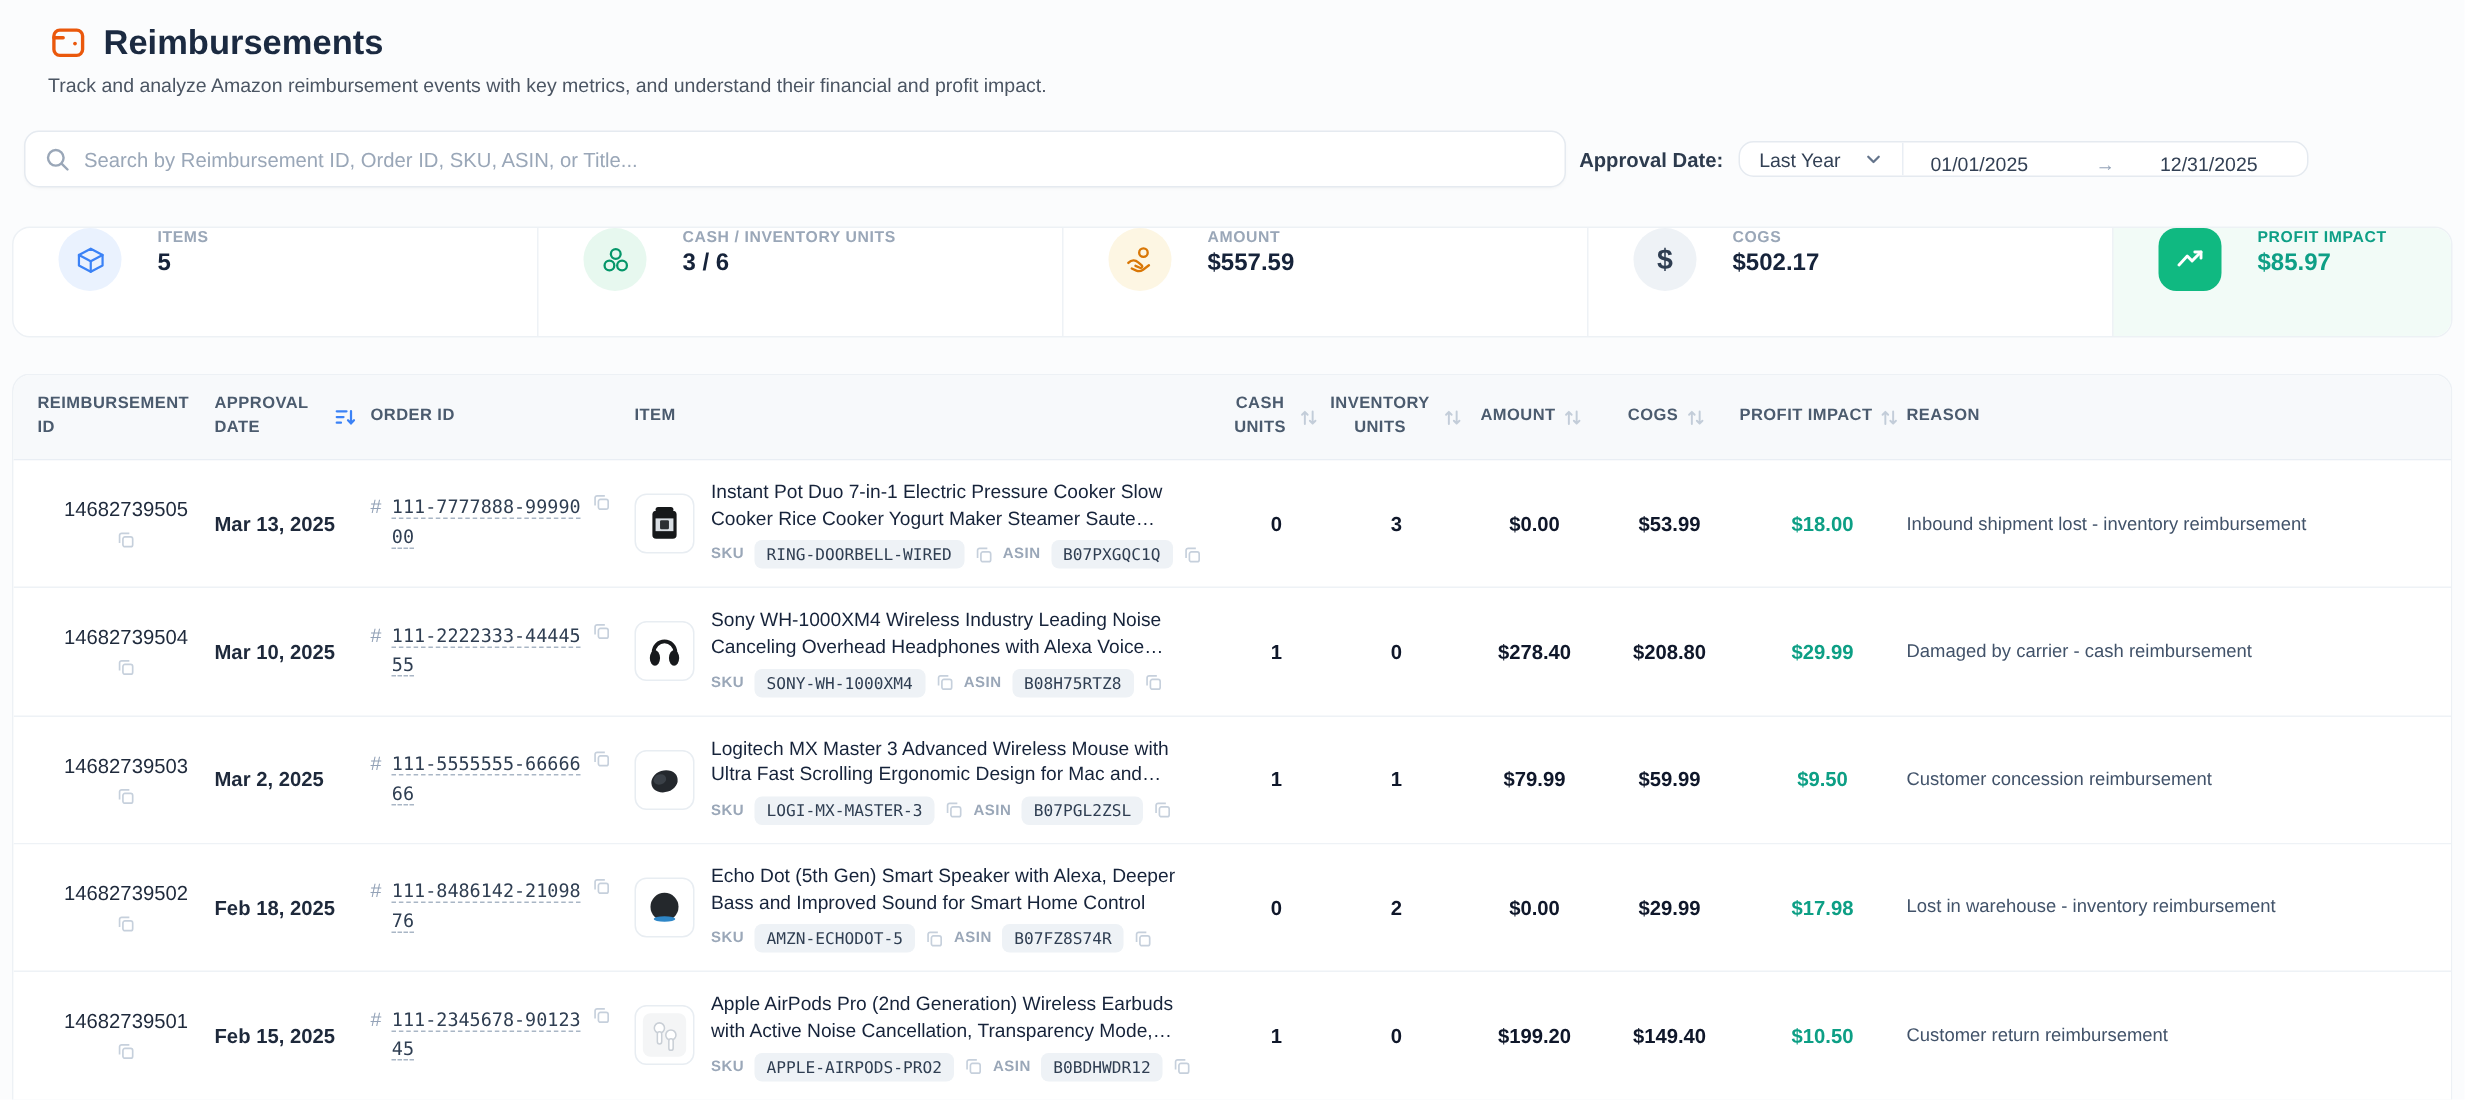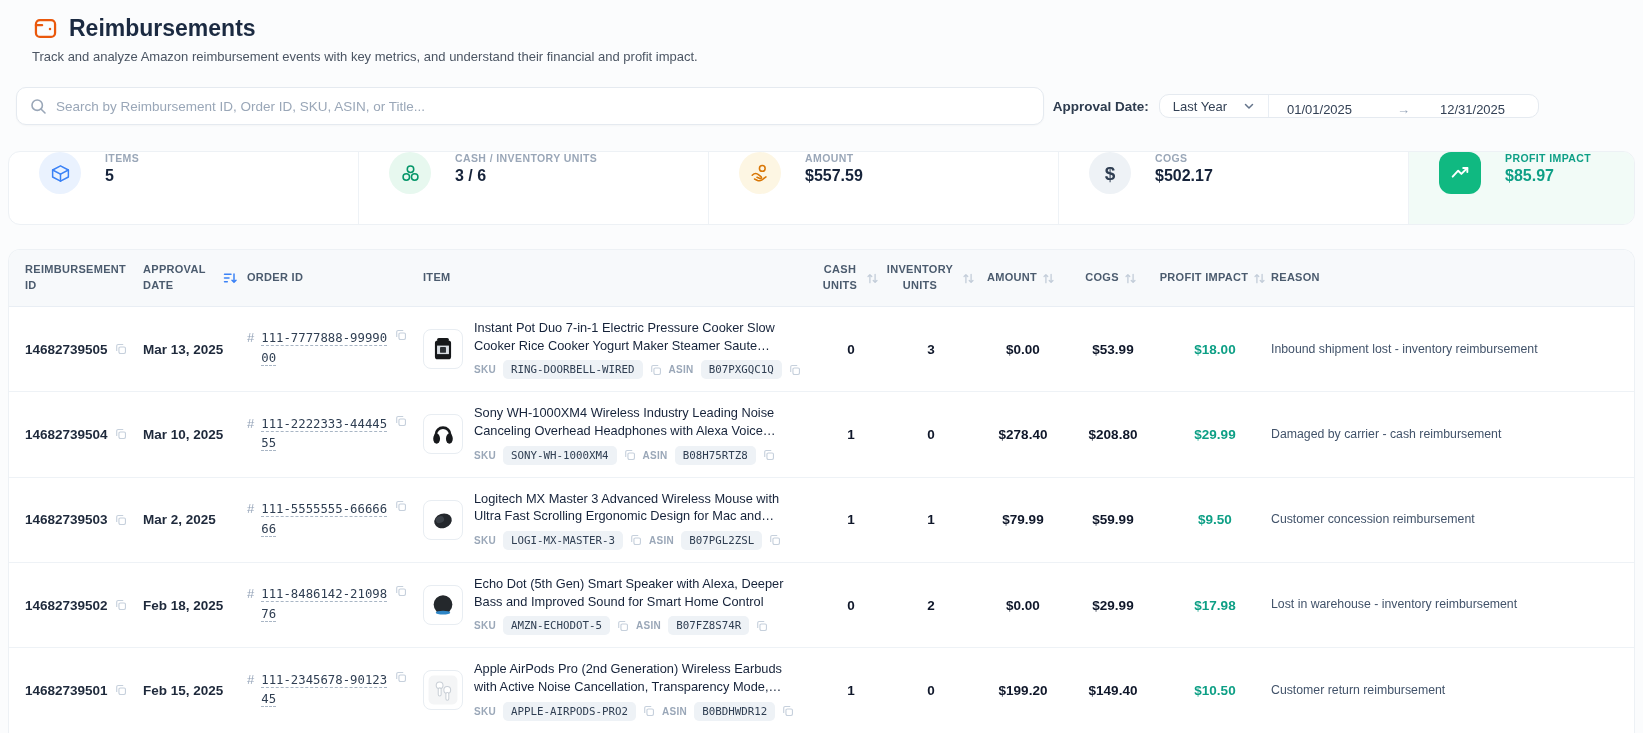--- a/index.html
+++ b/index.html
@@ -50,21 +50,21 @@
     border-radius:12px 12px 0 0; overflow:hidden; }
   .tgrid { display:grid; grid-template-columns:118px 104px 176px 396px 64px 96px 88px 92px 112px 1fr;
     padding-left:16px; align-items:center; }
   .thead { background:#f7f9fb; border-bottom:1px solid #e9eef4; min-height:57px; }
   .th { font-size:11px; font-weight:700; color:#4b5b6e; letter-spacing:.3px; line-height:1.45;
     display:flex; align-items:center; gap:5px; padding-right:10px; }
   .th .th-label { max-width:92px; }
   .th.center { justify-content:center; text-align:center; padding-right:4px; }
   .th.sortable { cursor:pointer; }
   .trow { border-bottom:1px solid #eef2f6; min-height:81px; padding-top:12px; padding-bottom:12px; background:#fff; }
-  .cell-id { display:flex; align-items:center; gap:7px; font-size:13.5px; font-weight:700; color:#1e293b; }
+  .cell-id { display:flex; align-items:center; gap:7px; font-size:13.5px; font-weight:400; color:#1e293b;flex-direction:column; }
   .cell-date { font-size:13.5px; font-weight:600; color:#1e293b; }
   .cell-order { display:flex; align-items:flex-start; gap:7px; padding-right:16px; }
   .hash { color:#94a3b8; font-size:13px; line-height:1.4; }
   .order-link { font-family:"DejaVu Sans Mono", monospace; font-size:12.3px; color:#2f3e52; line-height:1.6;
     word-break:break-all; max-width:132px; text-decoration:underline dashed #a9b6c5 1px; text-underline-offset:3px; cursor:pointer; }
   .cell-item { display:flex; gap:11px; align-items:center; padding-right:16px; }
   .prod-img { width:40px; height:40px; border:1px solid #e8edf2; border-radius:8px; background:#fff;
     display:flex; align-items:center; justify-content:center; flex:none; overflow:hidden; }
   .item-main { min-width:0; }
   .item-title { font-size:12.8px; font-weight:500; color:#16233a; line-height:1.38; max-height:36px; overflow:hidden;

